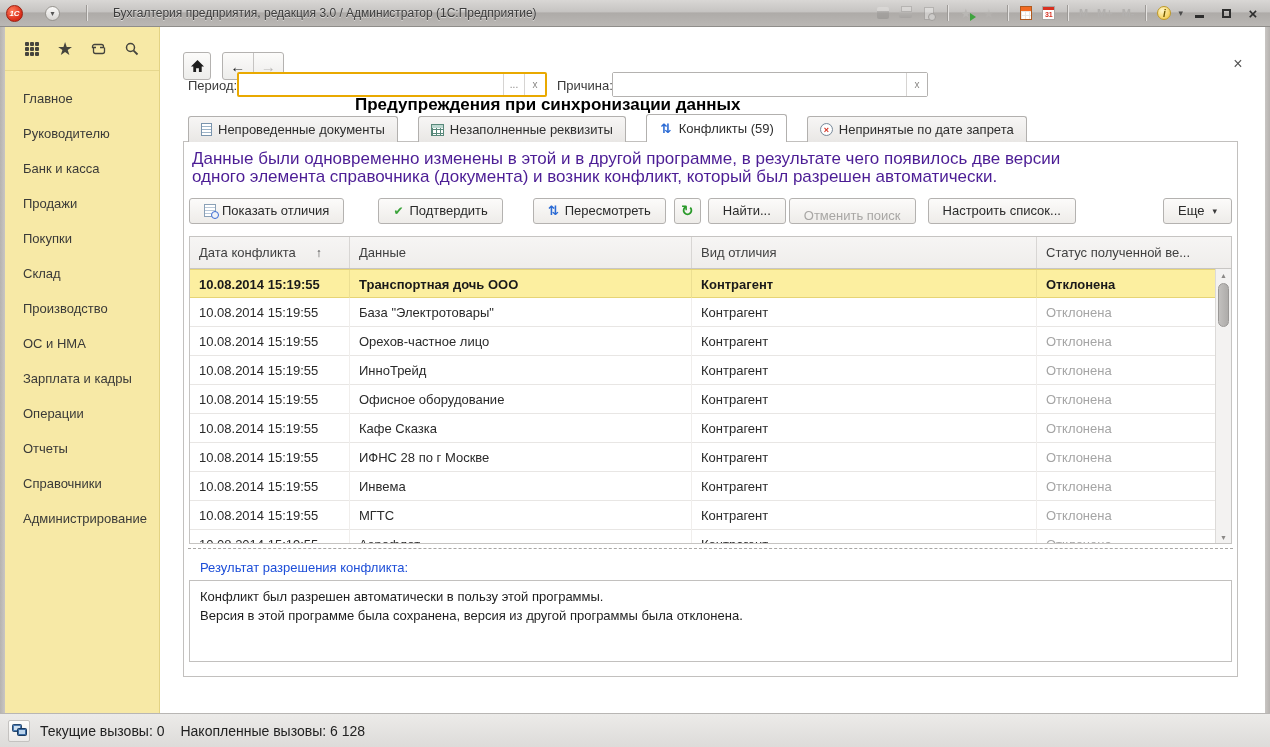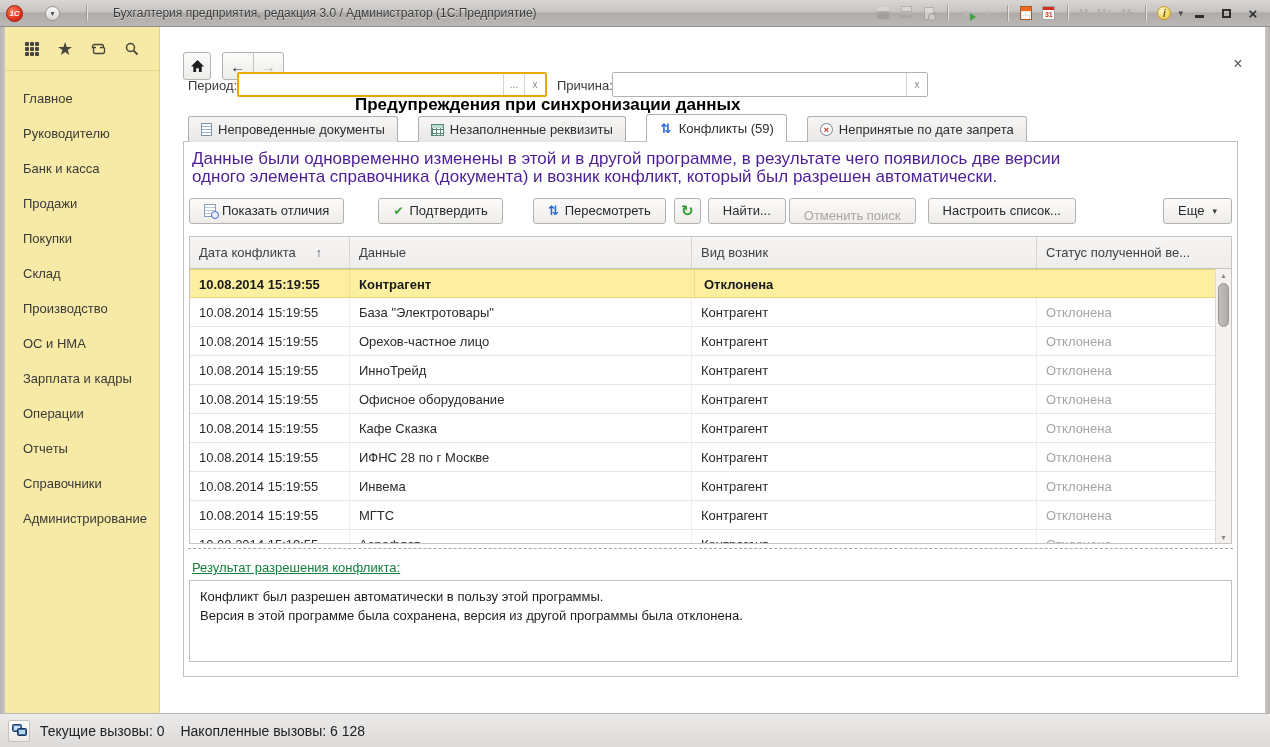--- a/index.html
+++ b/index.html
@@ -129,21 +129,21 @@
   .tcell.cell-date { width:160px; } .tcell.cell-data { width:342px; } .tcell.cell-kind { width:345px; } .tcell.cell-status { flex:1 1 auto; border-right:none; color:#a5a5a5; }
   .trow.selected { background:#fcefa0; border-top:1px solid #e6d476; border-bottom:1px solid #e6d476; font-weight:bold; }
   .trow.selected .tcell { border-right-color:#ecdf92; color:#1a1a1a; }
   .trow.selected .tcell.cell-status { color:#1a1a1a; }
   .vscroll { position:absolute; right:0; top:32px; bottom:0; width:16px; background:#f3f2f1; border-left:1px solid #dcdad8; }
   .vscroll .arr { position:absolute; left:0; width:100%; height:12px; display:flex; align-items:center; justify-content:center; color:#8a8886; font-size:7px; }
   .vscroll .arr.up{top:0} .vscroll .arr.down{bottom:0}
   .vthumb { position:absolute; left:2px; top:14px; width:11px; height:44px; background:linear-gradient(90deg,#c2c0be,#aeacaa); border:1px solid #9a9896; border-radius:6px; }
 
   .splitter { position:absolute; left:4px; right:4px; top:406px; border-top:1px dashed #a8a6a4; }
-  .result-label { position:absolute; left:8px; top:418px; color:#15803d; font-size:13px;text-decoration:underline; }
+  .result-label { position:absolute; left:16px; top:418px; color:#1d4ed8; font-size:13px; }
   .result-box { position:absolute; left:5px; top:438px; width:1043px; height:82px; border:1px solid #c2c0be; padding:6px 10px; font-size:13px; line-height:19px; color:#1e1e1e; }
 
   
   .statusbar { position:absolute; left:0; right:0; bottom:0; height:34px; background:linear-gradient(#ecebe9,#dddbd9);
     border-top:1px solid #b8b6b4; display:flex; align-items:center; padding-left:8px; z-index:6; }
   .sb-icon { width:22px; height:22px; background:linear-gradient(#fdfdfc,#eceae8); border:1px solid #c4c2c0; border-radius:2px;
     display:flex; align-items:center; justify-content:center; margin-right:10px; }
   .sb-text { font-size:14px; color:#222; margin-right:16px; }
 </style>
 </head>
@@ -346,29 +346,30 @@
       <div class="ctable">
         <div class="thead">
           <div class="hcell col-date">
               <span>Дата конфликта</span>
               <span class="sortmark">↑</span>
             </div>
           <div class="hcell col-data">
               <span>Данные</span>
             </div>
           <div class="hcell col-kind">
-              <span>Вид возник</span>
+              <span>Вид отличия</span>
             </div>
           <div class="hcell col-status">
               <span>Статус полученной ве...</span>
             </div>
         </div>
         <div class="tbody">
             <div class="trow selected">
               <div class="tcell cell-date">10.08.2014 15:19:55</div>
+              <div class="tcell cell-data">Транспортная дочь ООО</div>
               <div class="tcell cell-kind">Контрагент</div>
               <div class="tcell cell-status">Отклонена</div>
             </div>
             <div class="trow">
               <div class="tcell cell-date">10.08.2014 15:19:55</div>
               <div class="tcell cell-data">База "Электротовары"</div>
               <div class="tcell cell-kind">Контрагент</div>
               <div class="tcell cell-status">Отклонена</div>
             </div>
             <div class="trow">

